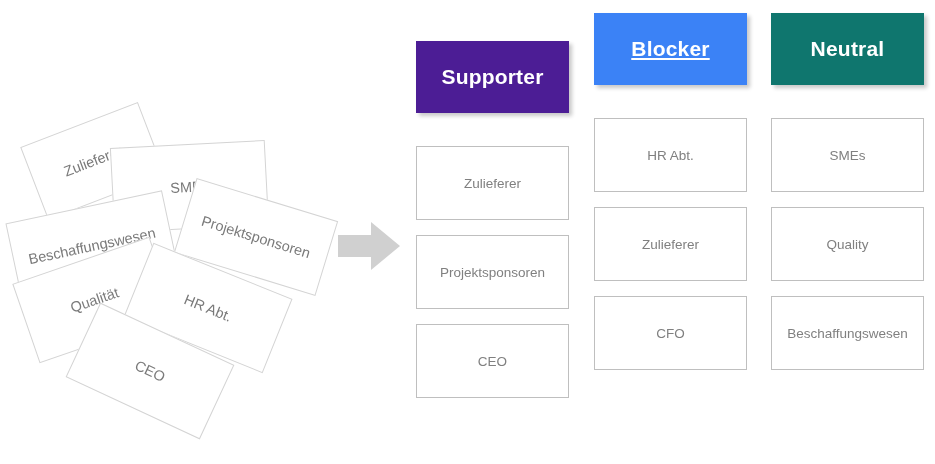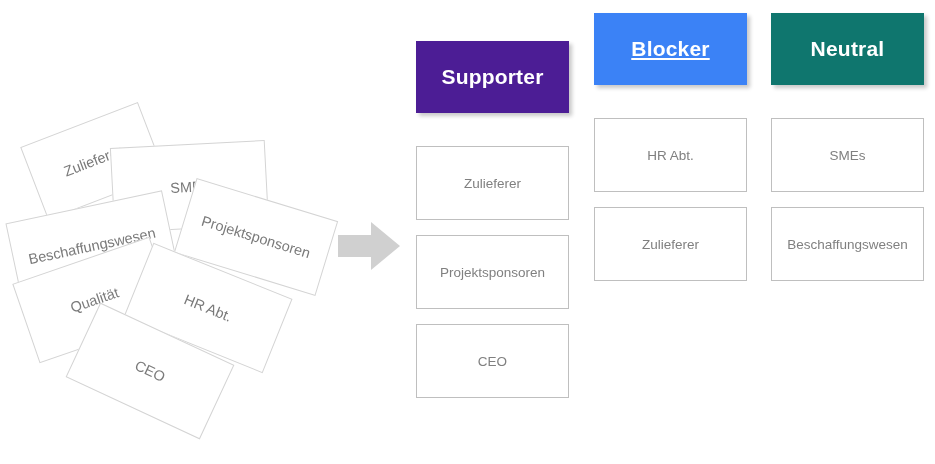--- a/index.html
+++ b/index.html
@@ -148,27 +148,33 @@
     </div>
     <div class="matrix-column col-1">
       <div class="category-header" style="background: #3b82f6; text-decoration: underline;">Blocker</div>
       <div class="matrix-cards">
         <div class="matrix-card">
           <span>HR Abt.</span>
         </div>
         <div class="matrix-card">
           <span>Zulieferer</span>
         </div>
+        <div class="matrix-card">
+          <span>CFO</span>
+        </div>
         <div class="matrix-card empty-slot"></div>
       </div>
     </div>
     <div class="matrix-column col-2">
       <div class="category-header" style="background: #0f766e;">Neutral</div>
       <div class="matrix-cards">
         <div class="matrix-card">
           <span>SMEs</span>
         </div>
         <div class="matrix-card">
+          <span>Quality</span>
+        </div>
+        <div class="matrix-card">
           <span>Beschaffungswesen</span>
         </div>
       </div>
     </div>
   </div>
 
 </body></html>

